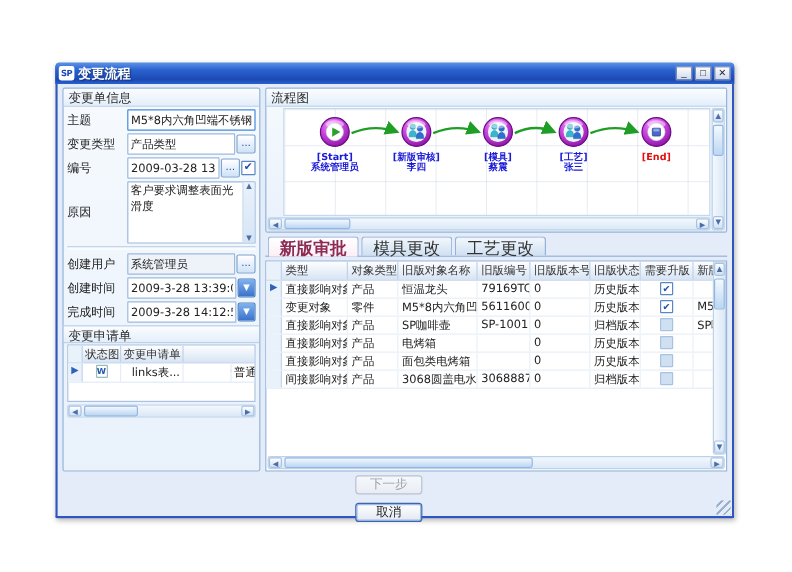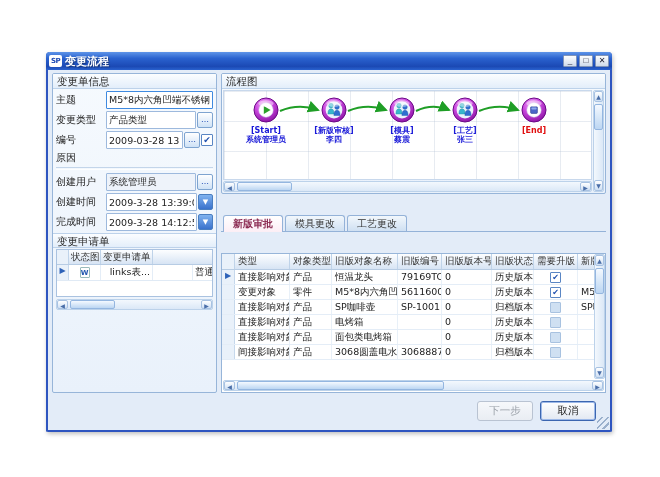--- a/index.html
+++ b/index.html
@@ -73,37 +73,37 @@
     background:linear-gradient(#f4f9ff,#bcd6f2); }
   .vscroll { width:11px; display:flex; flex-direction:column; background:linear-gradient(90deg,#f3f8fd,#dbe8f7);
     border:1px solid #bcd2ea; border-radius:2px; }
   .vscroll .sb-arrow { width:auto; height:11px; }
   .vscroll .sb-track { flex:1; position:relative; }
   .vscroll .sb-thumb { left:0; right:0; top:2px; height:26px; bottom:auto; }
 
   .lp-scroll { margin:2px 3px 0 3px; }
 
   
-  .right-panel { flex:1; display:flex; flex-direction:column; gap:21px; min-width:0; }
+  .right-panel { flex:1; display:flex; flex-direction:column; gap:3px; min-width:0; }
   .flow-group { height:121px; display:flex; flex-direction:column; overflow:hidden; }
   .flow-wrap { flex:1; display:flex; margin:1px; gap:0; min-height:0; }
   .flow-main { flex:1; display:flex; flex-direction:column; min-width:0; }
   .flow-canvas { flex:1; position:relative; background:#fff;
     background-image:linear-gradient(to right, rgba(176,190,210,.30) 1px, transparent 1px),
                      linear-gradient(to bottom, rgba(176,190,210,.30) 1px, transparent 1px);
-    background-size:42px 30px; border:1px solid #c8d8ec; overflow:hidden; }
+    background-size:42px 30px; border:1px solid #c8d8ec; overflow:hidden;margin-left:13px; }
   .fnode { position:absolute; width:72px; text-align:center; top:6px; }
   .fnode .ntag { font-size:8px; font-weight:bold; color:#1a1ad8; line-height:9px; margin-top:-1px; white-space:nowrap; }
   .fnode .nname { font-size:8px; font-weight:bold; color:#1a1ad8; line-height:9px; white-space:nowrap; }
   .fnode.end .ntag { color:#e01010; }
   .arrows { position:absolute; left:0; top:0; width:100%; height:100%; pointer-events:none; }
 
   
   .tabstrip { height:17px; display:flex; gap:2px; padding:0 2px; border-bottom:1px solid #94b2d8; align-items:flex-end; }
-  .tab { height:16px; padding:1px 9px; font-size:10px; color:#333;
+  .tab { height:16px; padding:1px 9px; font-size:14px; color:#333;
     background:linear-gradient(#f2f7fc,#cfe0f2); border:1px solid #94b2d8; border-bottom:none;
     border-radius:3px 3px 0 0; white-space:nowrap; }
   .tab.active { background:linear-gradient(#ffffff,#fceef5); color:#8b2a52; font-weight:bold; position:relative; top:1px; height:17px; }
 
   
   .grid-area { flex:1; display:flex; flex-direction:column; border:1px solid #97b5d9; background:#fff; min-height:0; }
   .grid-scrollwrap { flex:1; display:flex; min-height:0; }
   .grid-cols { flex:1; min-width:0; overflow:hidden; }
   .grid-vscroll { width:11px; flex:none; }
   .grow { display:flex; height:15px; border-bottom:1px solid #e4edf7; background:#fff; }
@@ -114,21 +114,21 @@
   .gcell.ind { background:#e9f1fa; border-right:1px solid #c6d8ec; color:#2e62b8; font-size:8px;
     text-align:center; padding:1px 0; }
   .gcell.center { text-align:center; }
   .gchk { display:inline-block; width:11px; height:11px; border:1px solid #5a86c4; background:#fff;
     border-radius:1px; color:#1e4fae; font-size:8px; line-height:9px; text-align:center; vertical-align:middle; }
   .gchk.off { background:#cfe0f2; border-color:#a8c2e0; color:transparent; }
   .grid-hscroll { margin:1px; }
 
   
   .footer { position:absolute; left:4px; right:4px; top:344px; height:30px; display:flex;
-    justify-content:flex-end; align-items:center; gap:7px; padding-right:10px; }
+    align-items:center; gap:7px; padding-right:10px;flex-direction:column; }
   .btn { width:56px; height:20px; font-family:inherit; font-size:10.5px; color:#222;
     background:linear-gradient(#ffffff,#e2e8f2); border:1px solid #7a96c0; border-radius:3px; }
   .btn:disabled { color:#9aa0a8; border-color:#b9c3d2; background:linear-gradient(#f6f8fb,#e9edf3); }
   .btn.primary { border:1px solid #3c66b0; box-shadow:0 0 0 1px #9db9e8 inset; }
   .resize-grip { position:absolute; right:1px; bottom:1px; width:12px; height:12px;
     background:repeating-linear-gradient(135deg, transparent 0 3px, #9ab0cc 3px 4.5px); }
 </style>
 </head>
 <body>
 
@@ -185,20 +185,29 @@
             <span class="flabel">编号</span>
             <span class="fctrl">
               <input class="txt" value="2009-03-28 13:39:01" style="">
               <span class="mini-btn">…</span>
               <span class="chk">✔</span>
             </span>
           </div>
 
           <div class="frow">
             <span class="flabel">原因</span>
+            <span class="fctrl">
+              <span class="tarea reason">
+                <span class="ttext">客户要求调整表面光滑度</span>
+                <span class="tscroll">
+                    <span>▲</span>
+                    <span>▼</span>
+                  </span>
+              </span>
+            </span>
           </div>
 
           <div class="divider"></div>
 
 
           <div class="frow">
             <span class="flabel">创建用户</span>
             <span class="fctrl">
               <input class="txt ro" value="系统管理员" style="">
               <span class="mini-btn">…</span>

